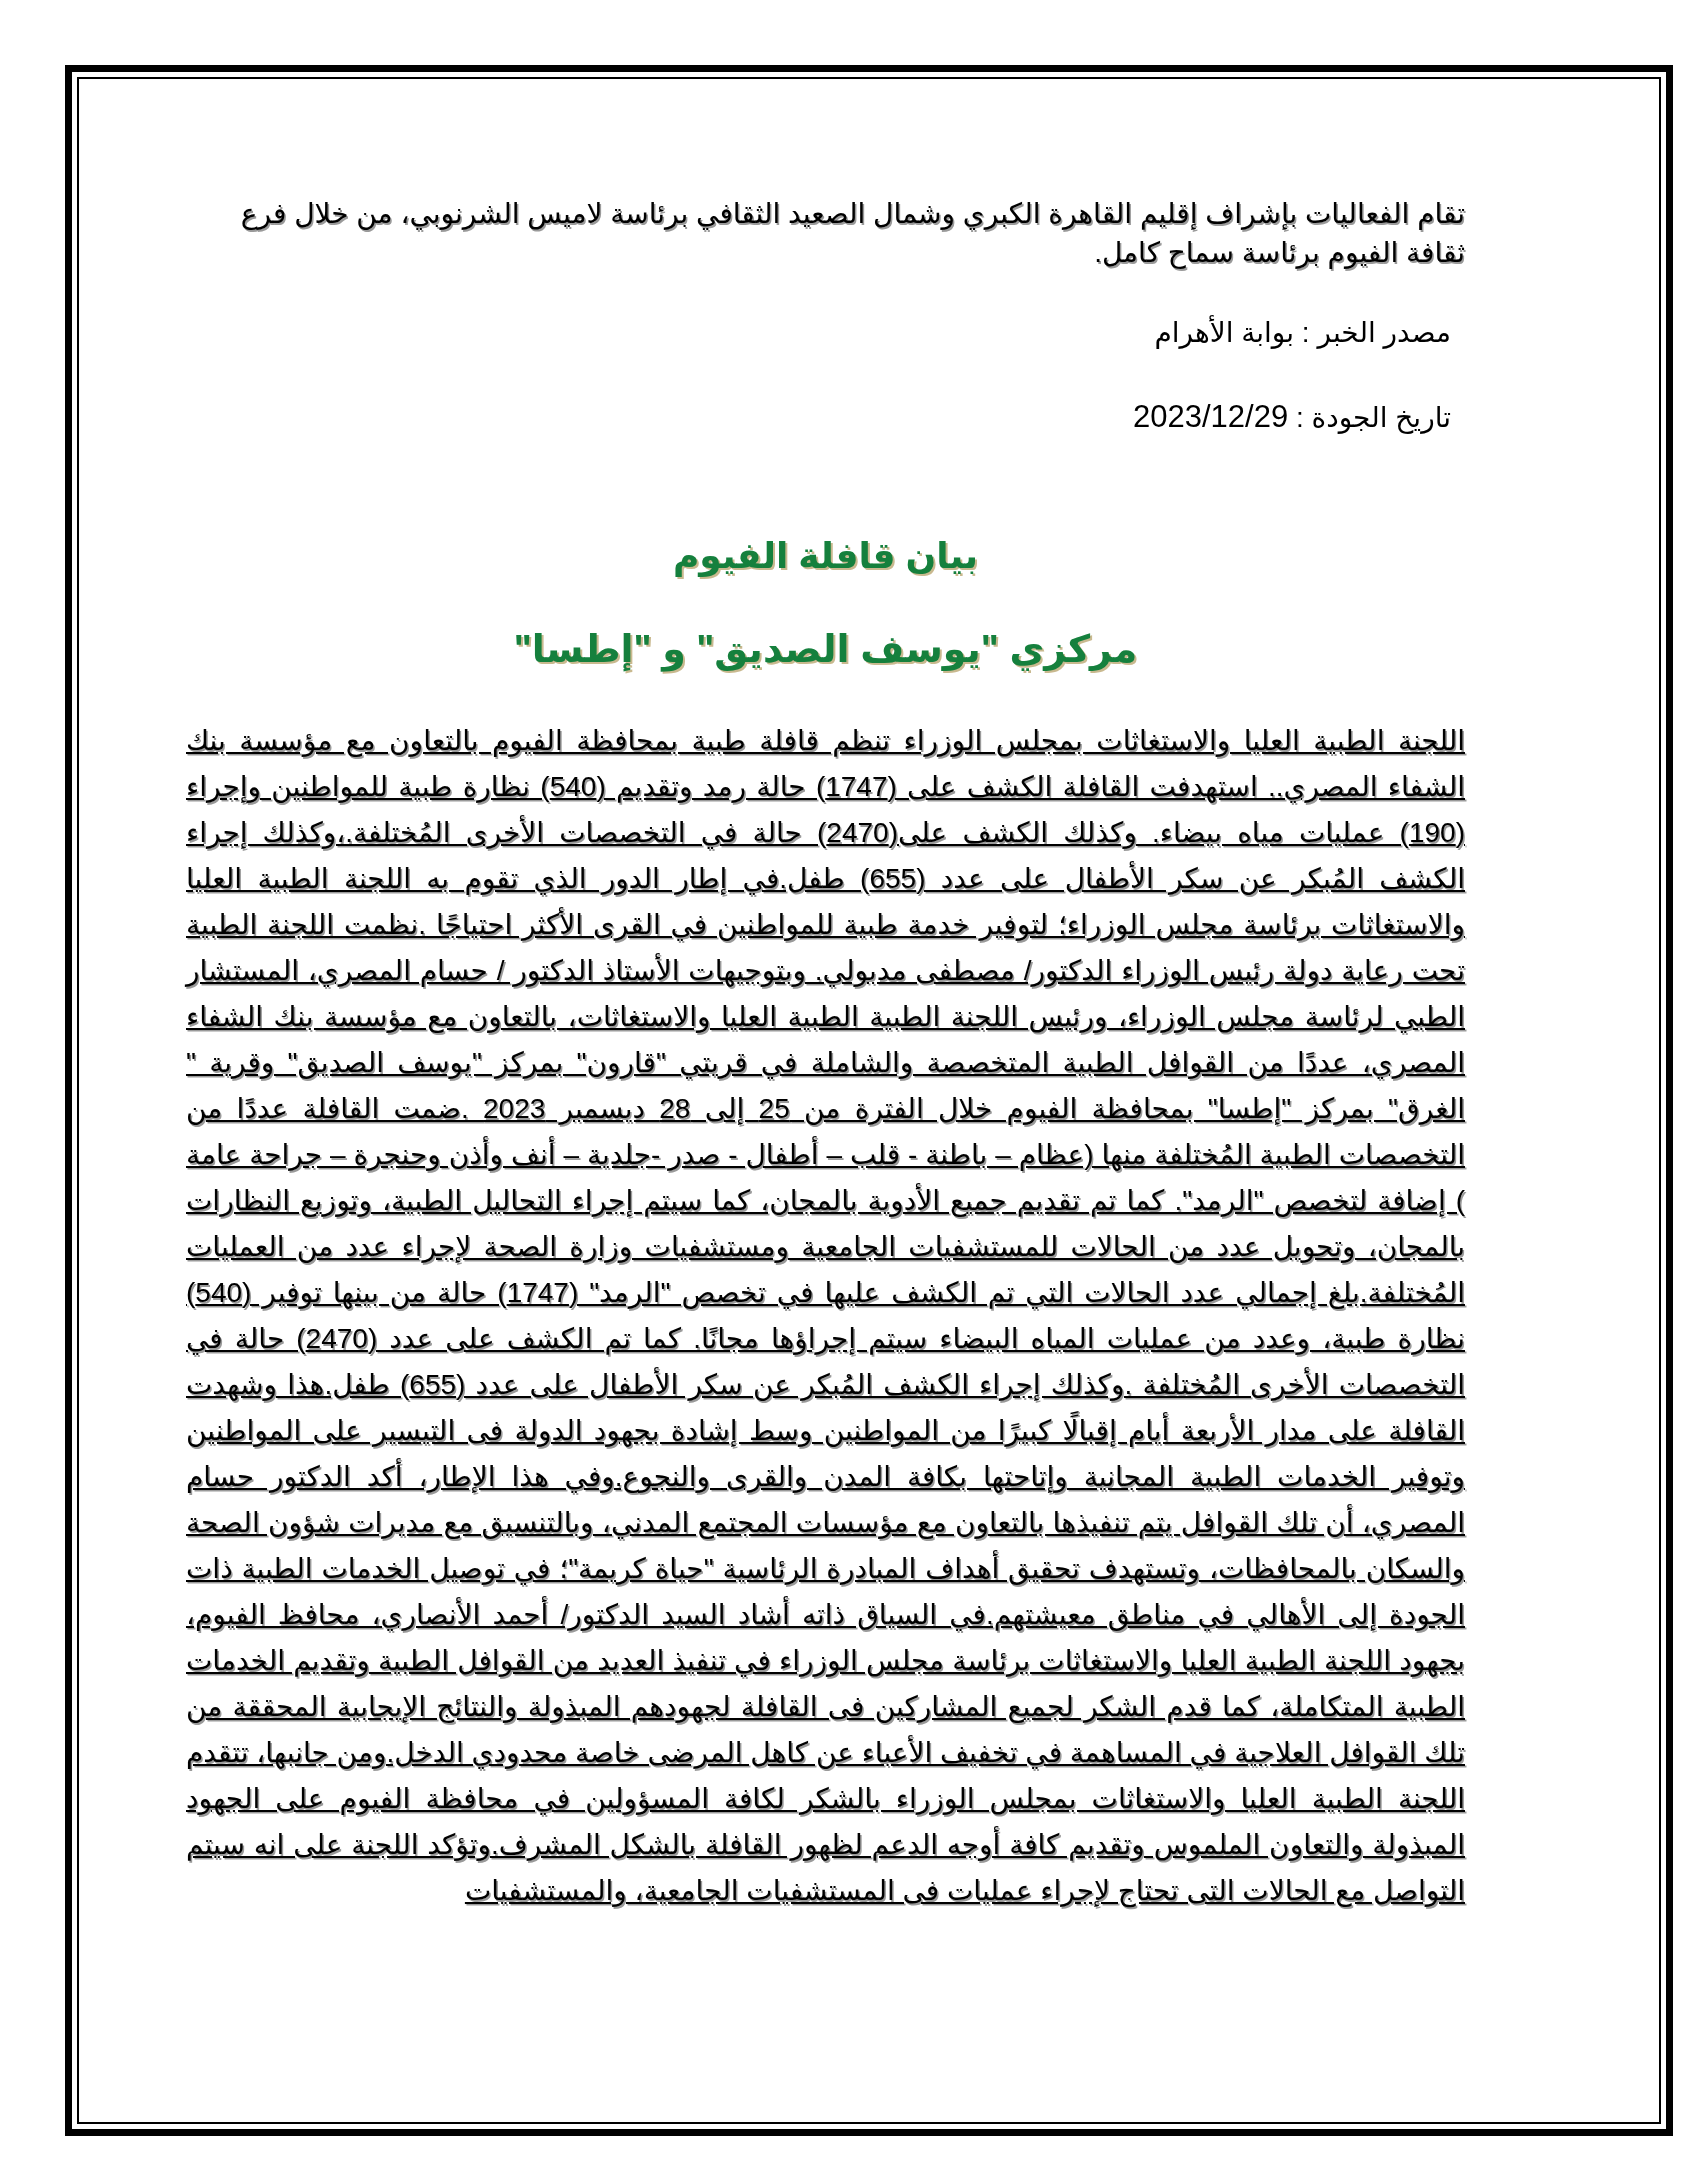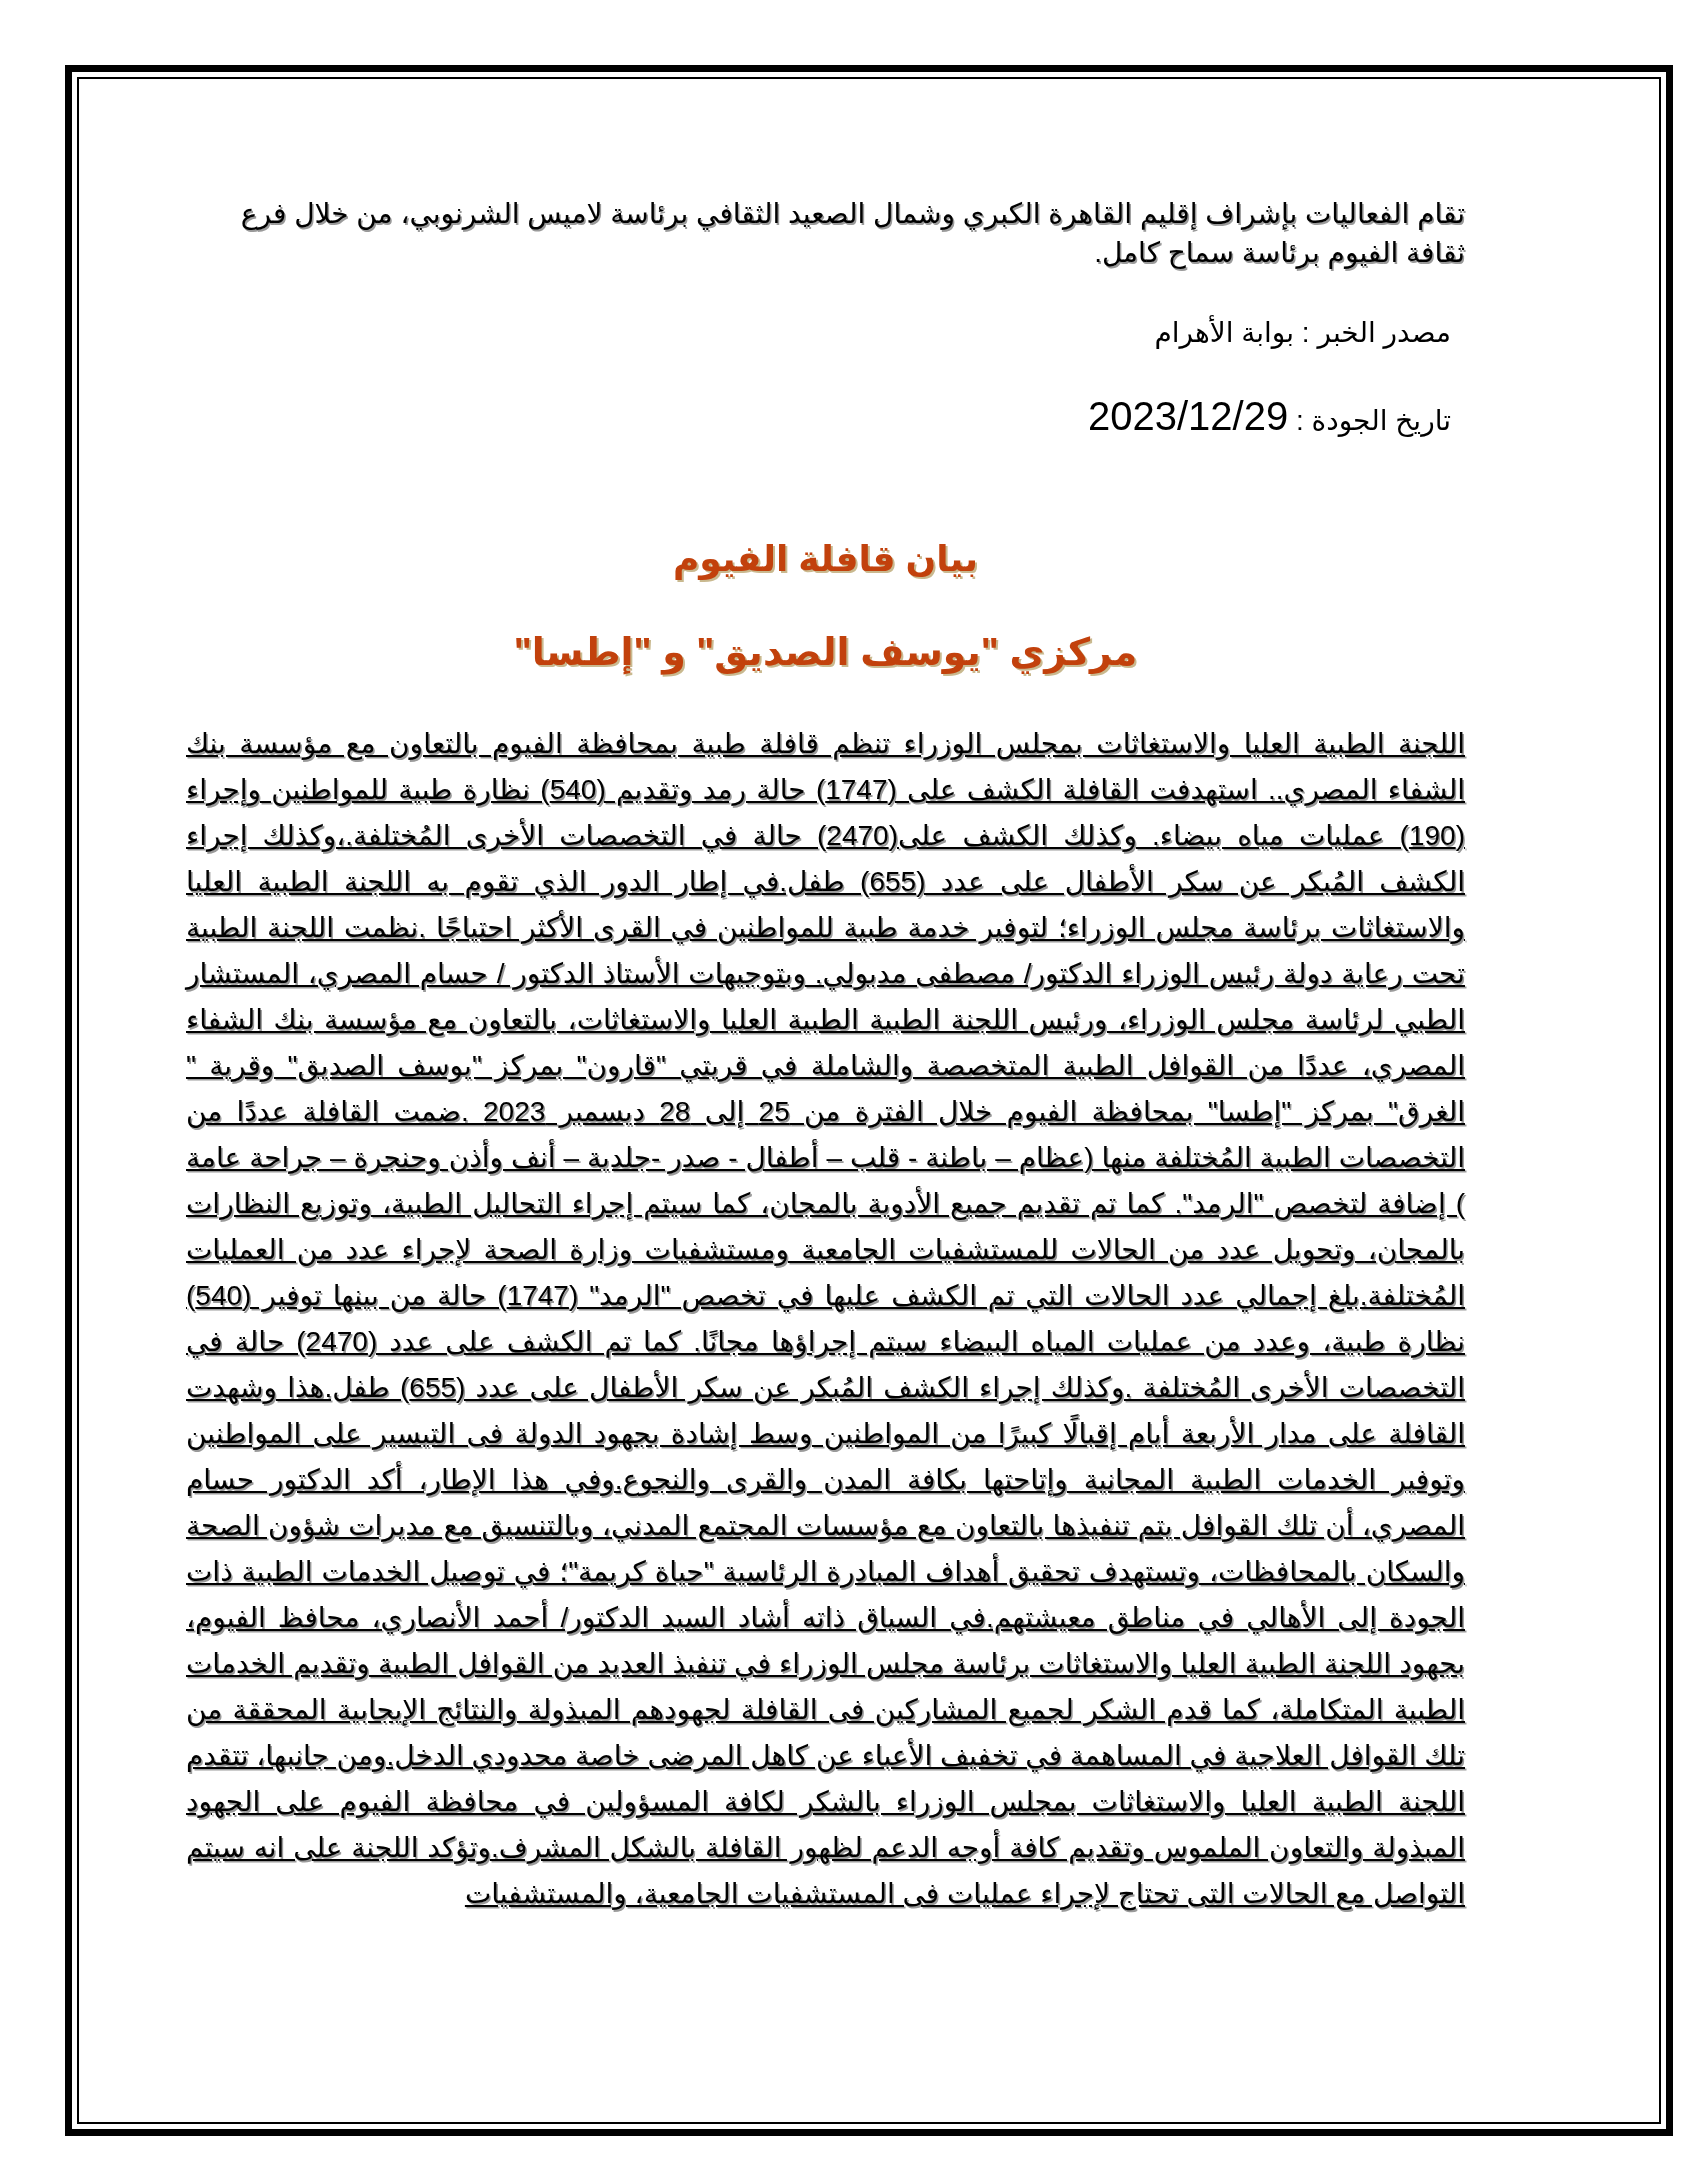--- a/index.html
+++ b/index.html
@@ -48,25 +48,25 @@
       text-shadow: 1.5px 1.5px 0 #9a9a9a;
     }
     .meta-line {
       font-size: 28px;
       line-height: 39px;
       margin: 14px;
     }
     .source-line { margin-top: 41px; }
     .date-line { margin-top: 45px; }
     .date-line .date-value {
-      font-size: 40px;
+      font-size: 31px;
     }
     .title {
       text-align: center;
-      color: #c2410c;
+      color: #15803d;
       font-weight: bold;
       margin: 0;
       text-shadow: 2px 2px 0 #c9b98f;
     }
     .title-main {
       font-size: 36px;
       line-height: 50px;
       margin-top: 94px;
     }
     .title-sub {

